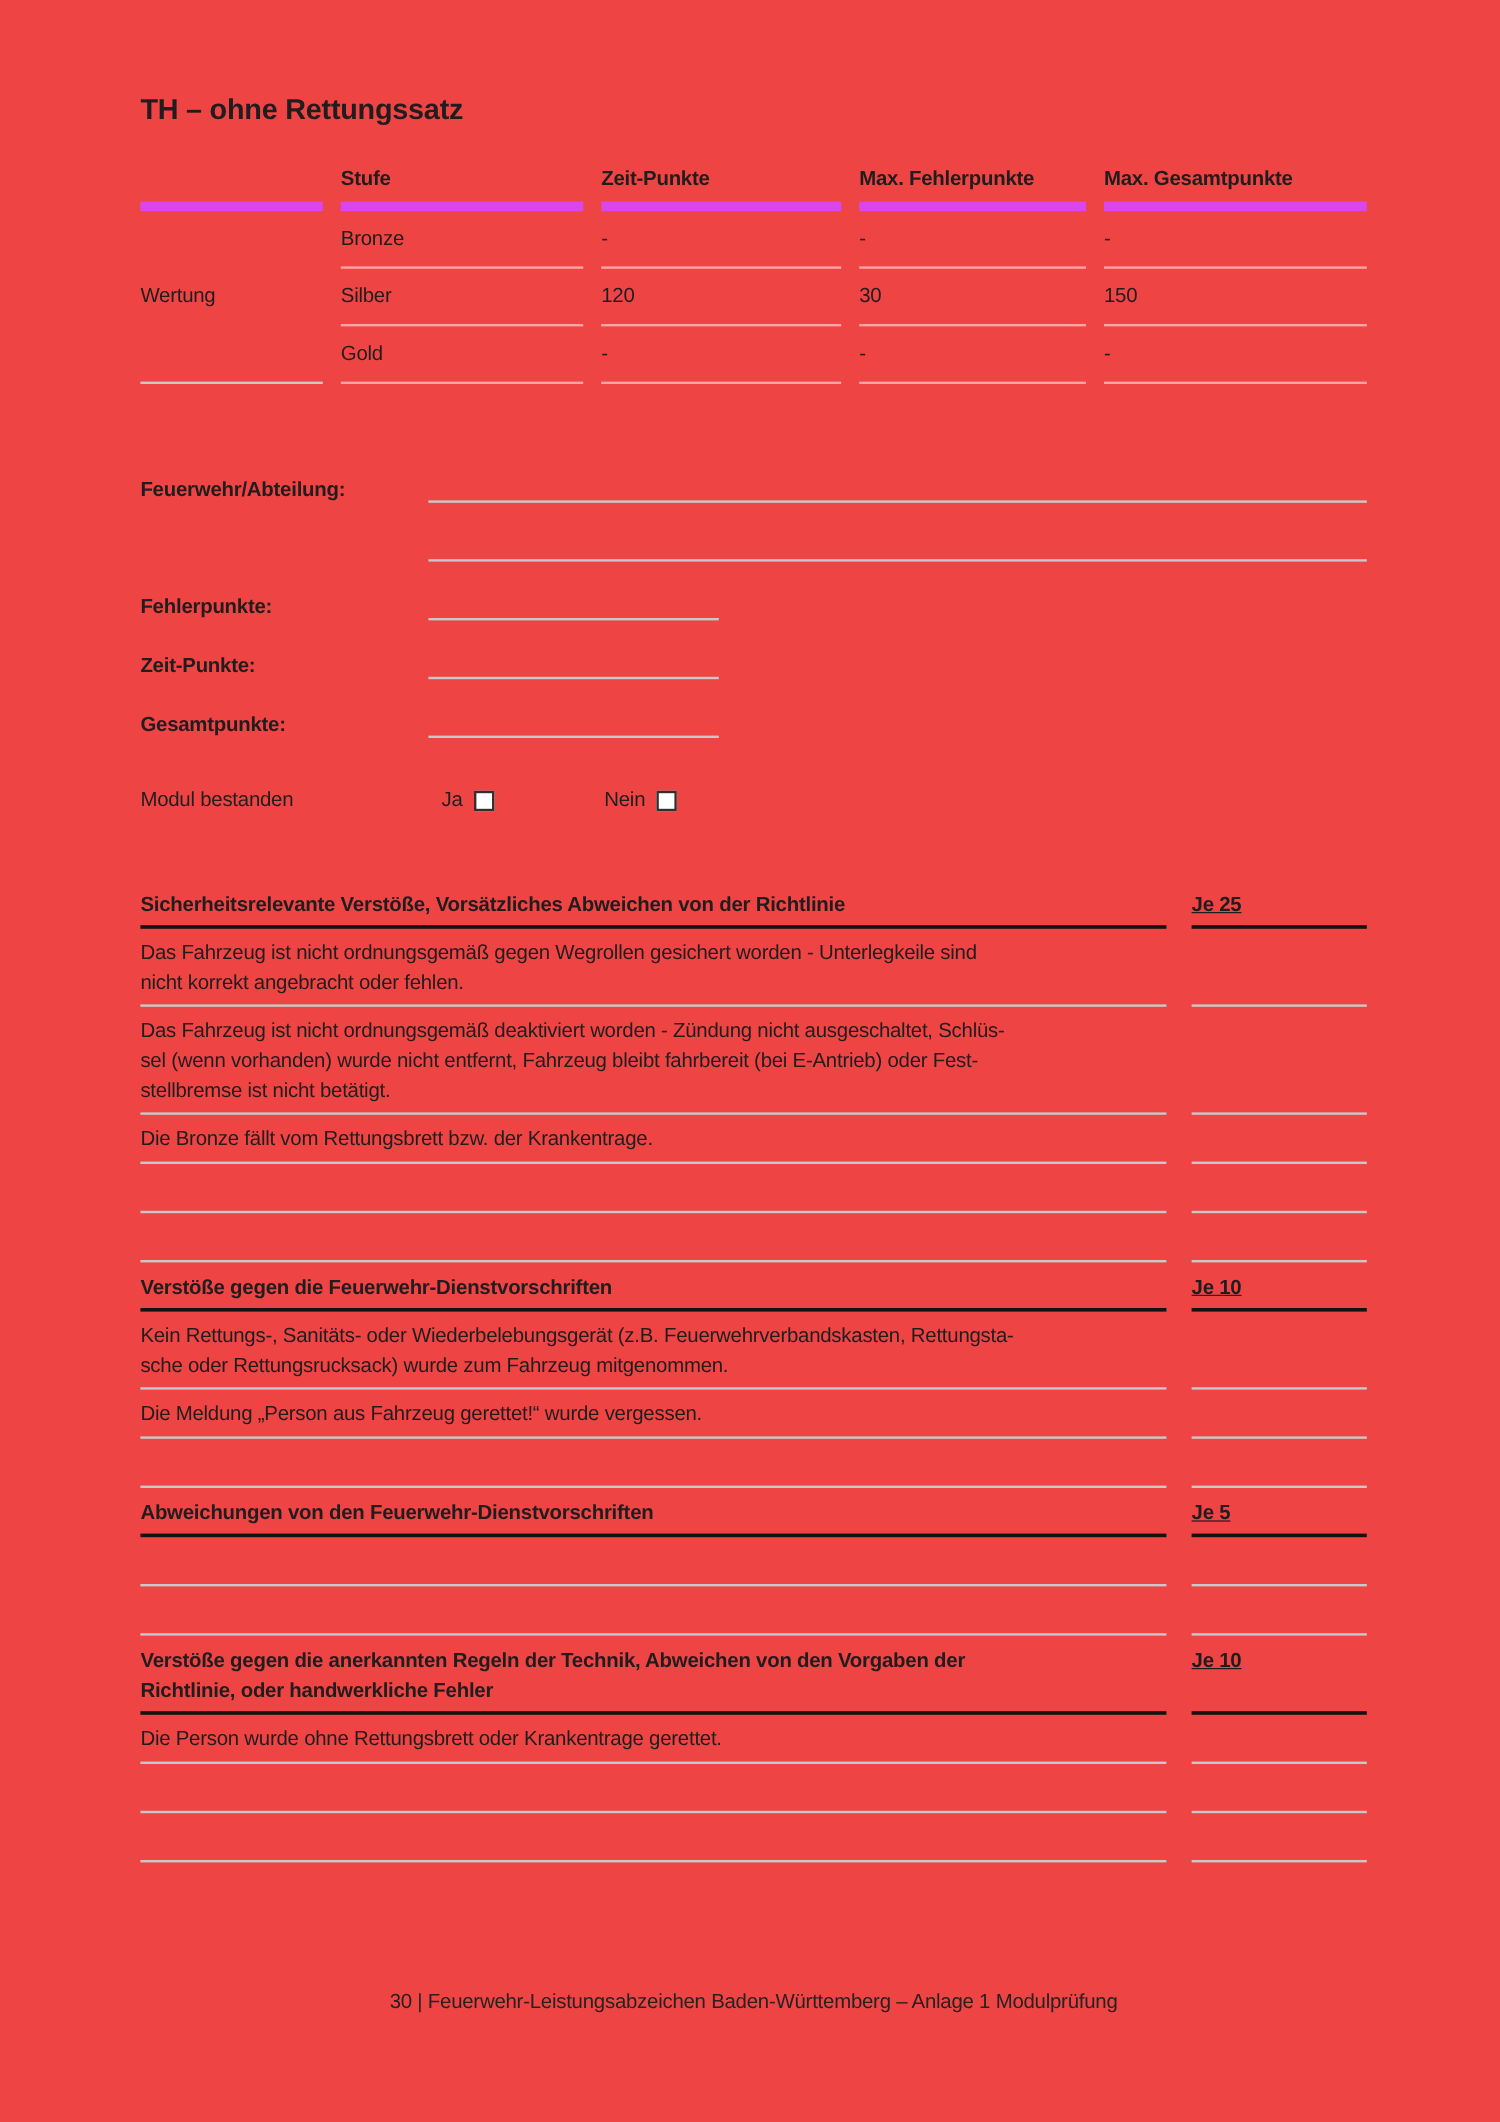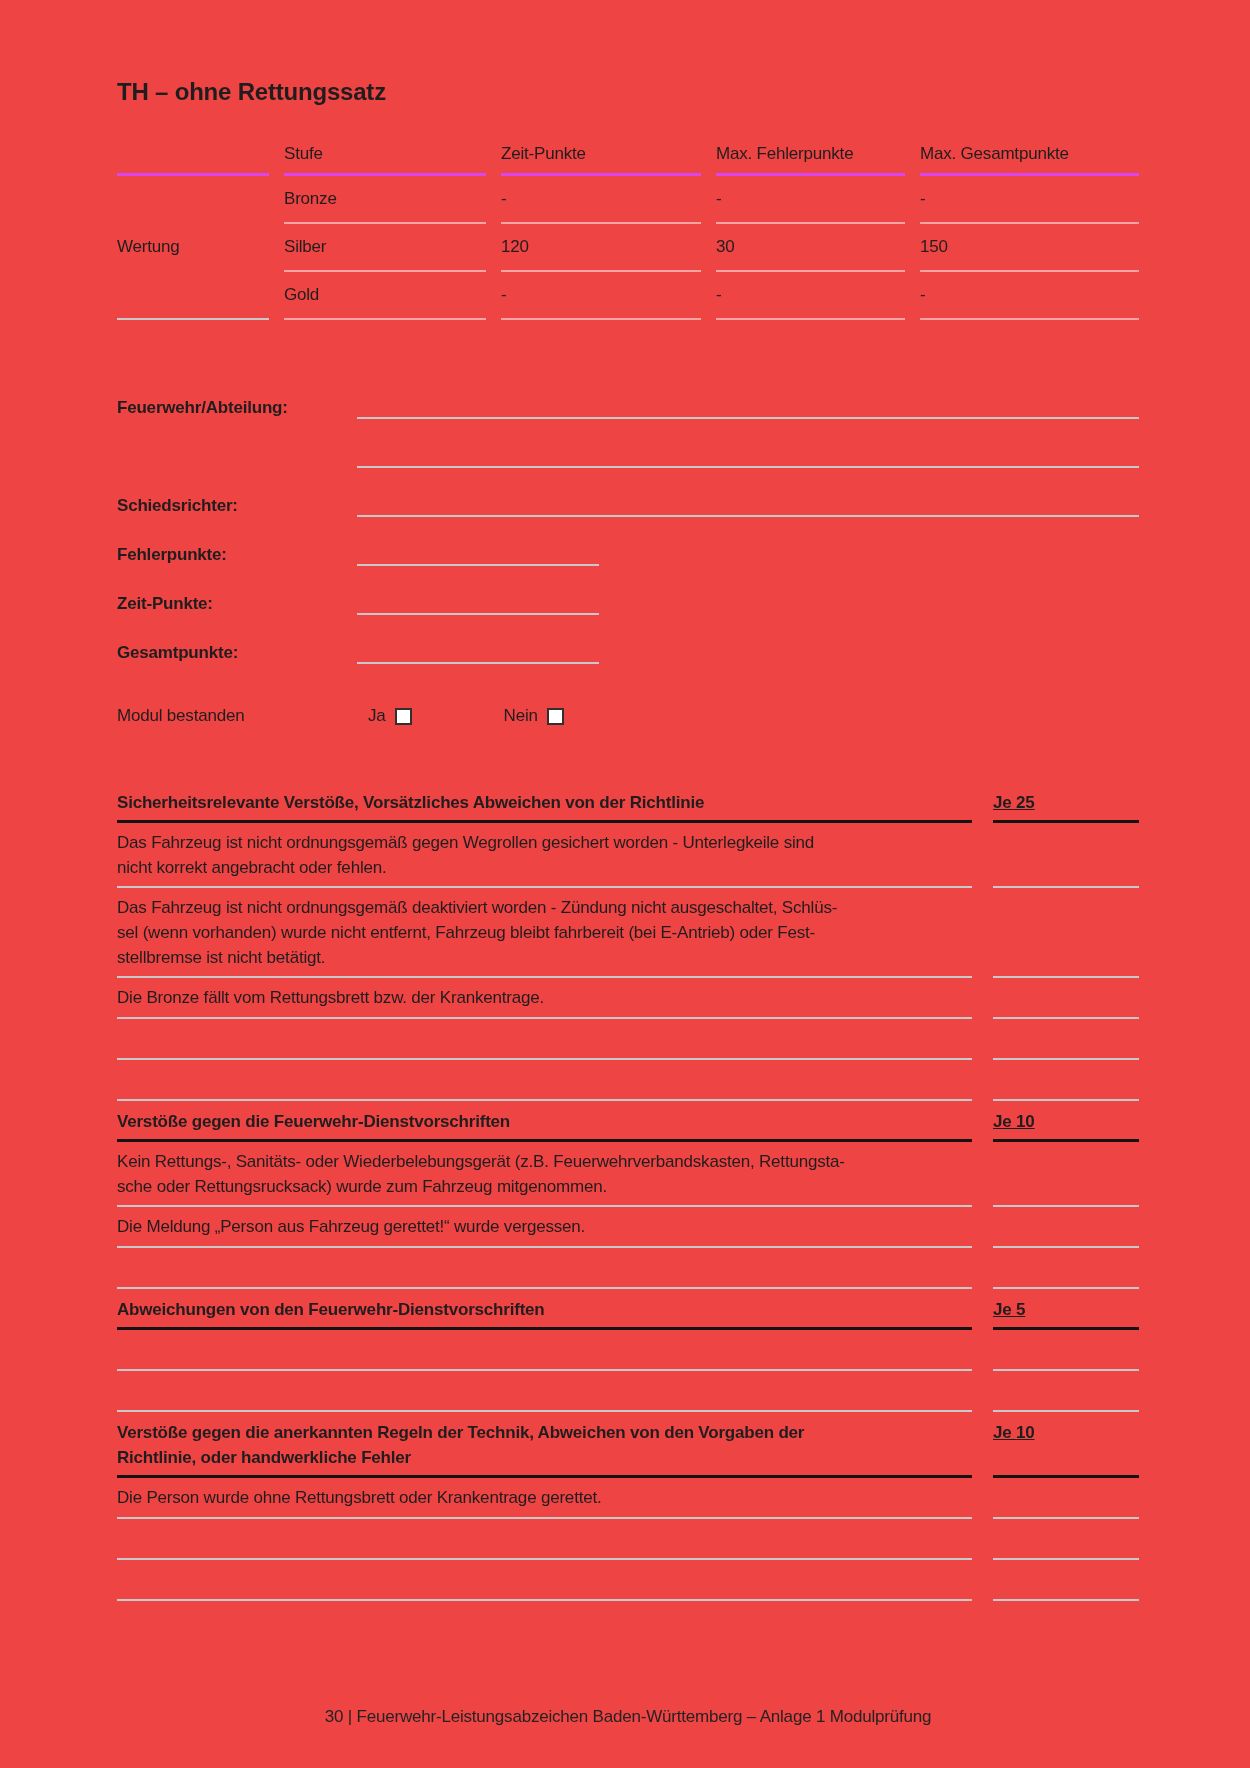--- a/index.html
+++ b/index.html
@@ -23,22 +23,22 @@
   .score-table {
     margin-top:24px;
     display:grid;
     grid-template-columns:152px 202px 200px 189px 1fr;
     column-gap:15px;
     font-size:17px;
   }
   .st-h {
     height:46px; box-sizing:border-box;
     display:flex; align-items:flex-end; padding-bottom:9px;
-    font-weight:normal;
-    border-bottom:3px solid #d946ef;
+    font-weight:bold;
+    border-bottom:8px solid #d946ef;
   }
   .st-c {
     height:48px; box-sizing:border-box;
     display:flex; align-items:center;
     border-bottom:2px solid #fca5a5;
   }
   .st-rowlabel {
     grid-column:1; grid-row:2 / span 3;
     display:flex; align-items:center;
     border-bottom:2px solid #c9c9c9;
@@ -131,24 +131,20 @@
   <div class="form-block">
     <div class="f-row">
       <div class="f-label">Feuerwehr/Abteilung:</div>
       <div class="f-line long"></div>
     </div>
     <div class="f-row">
       <div class="f-label"></div>
       <div class="f-line long"></div>
     </div>
     <div class="f-row">
-      <div class="f-label">Schiedsrichter:</div>
-      <div class="f-line long"></div>
-    </div>
-    <div class="f-row">
       <div class="f-label">Fehlerpunkte:</div>
       <div class="f-line short"></div>
     </div>
     <div class="f-row">
       <div class="f-label">Zeit-Punkte:</div>
       <div class="f-line short"></div>
     </div>
     <div class="f-row">
       <div class="f-label">Gesamtpunkte:</div>
       <div class="f-line short"></div>

